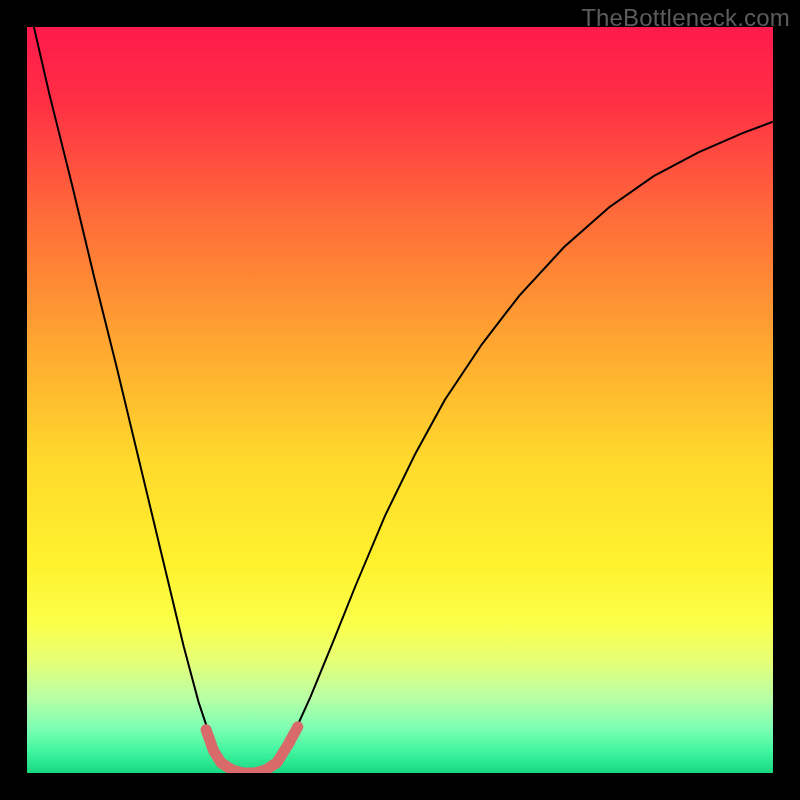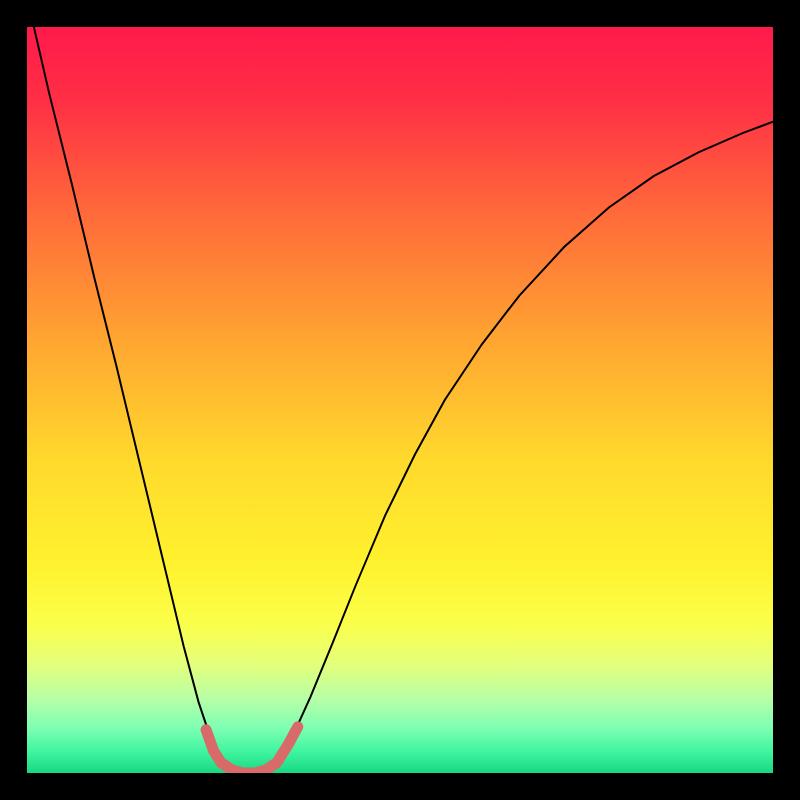--- a/index.html
+++ b/index.html
@@ -58,13 +58,14 @@
             <stop offset="100%" stop-color="#17d981"></stop>
           </linearGradient>
       </defs>
       <rect x="0" y="0" width="746" height="746" fill="url(#bg-grad)"></rect>
       <g id="series-layer">
           <path d="M0.00 -29.84 L22.38 67.14 L44.76 156.66 L67.14 249.91 L89.52 339.43 L111.90 432.68 L134.28 525.93 L156.66 619.18 L171.58 675.13 L186.50 719.89 L197.69 734.81 L208.88 743.02 L216.34 746.00 L223.80 746.00 L231.26 746.00 L238.72 743.02 L249.91 735.56 L264.83 710.94 L283.48 669.91 L305.86 615.45 L328.24 559.50 L358.08 488.63 L387.92 427.46 L417.76 373.00 L455.06 317.05 L492.36 268.56 L537.12 220.07 L581.88 180.53 L626.64 149.20 L671.40 125.33 L716.16 105.93 L746.00 94.74" fill="none" stroke="#000000" stroke-width="2"></path>
           <path d="M179.04 702.73 L186.50 723.62 L193.96 735.56 L205.15 743.02 L216.34 746.00 L227.53 746.00 L238.72 743.02 L249.91 735.56 L261.10 717.65 L270.80 699.75" fill="none" stroke="#d86a6a" stroke-width="11" stroke-linecap="round" stroke-linejoin="round"></path>
         </g>
     </svg>
   </div>
+  <div class="watermark">TheBottleneck.com</div>
 </div>
 
 </body></html>

